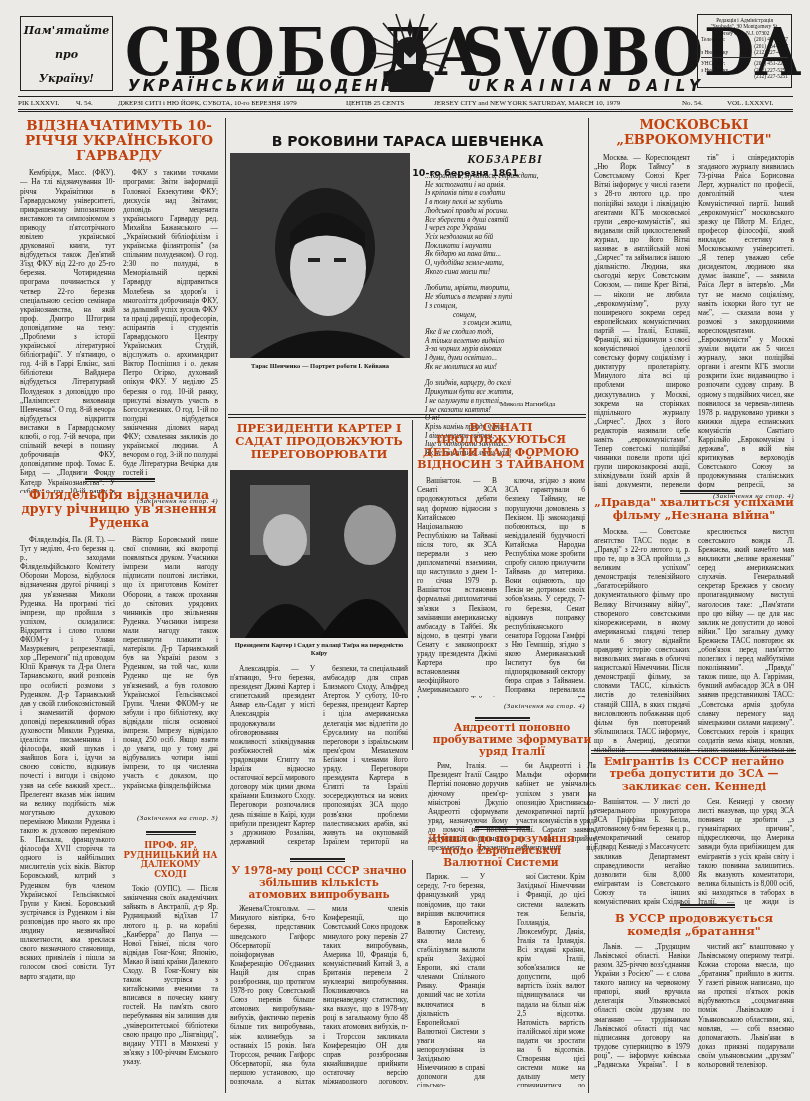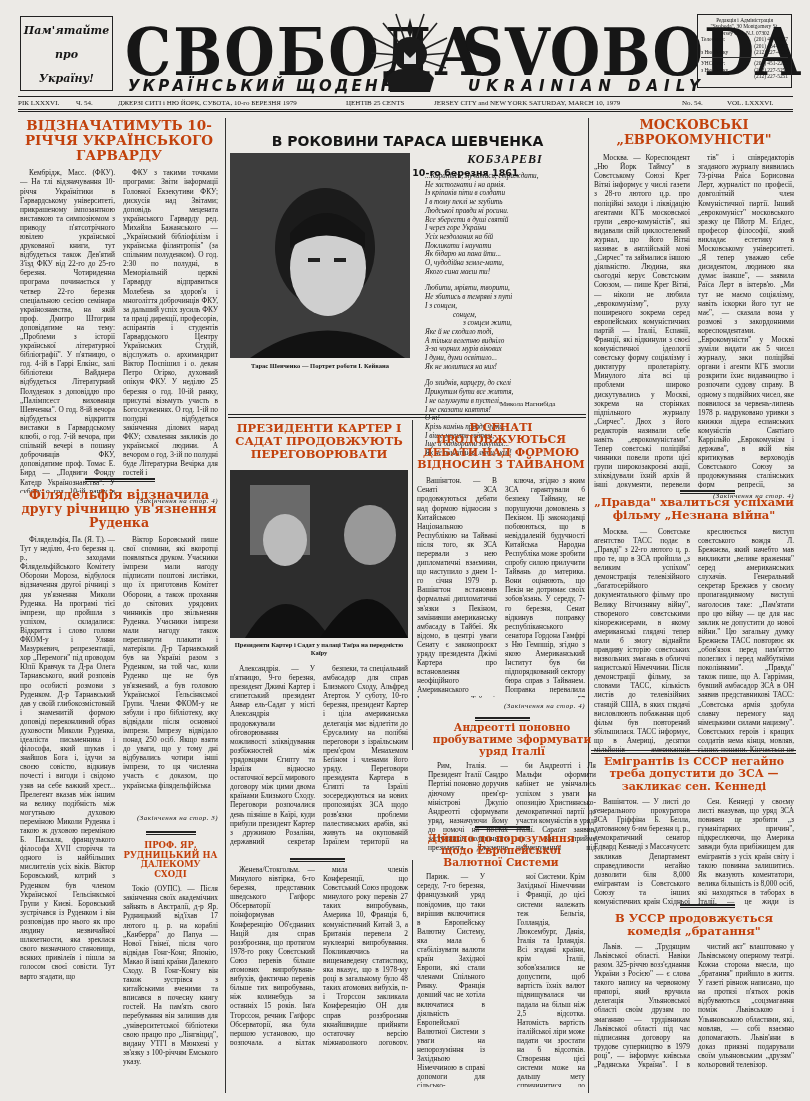--- a/index.html
+++ b/index.html
@@ -272,20 +272,21 @@
         <p>Париж. — У середу, 7-го березня, французький уряд повідомив, що таки вирішив включитися в Европейську Валютну Систему, яка мала б стабілізувати валюти країн Західної Европи, які стали членами Спільного Ринку. Франція довший час не хотіла включатися в діяльність Европейської Валютної Системи з уваги на непорозуміння із Західньою Німеччиною в справі допомоги для сільсько-господарського сектора, хоча президент Валері Жіскар д'Естен фактично був одним з авторів плану цієї Валют-</p>
       </div>
     <div class="col">
         <p>ної Системи. Крім Західньої Німеччини і Франції, до цієї системи належать теж Бельгія, Голландія, Люксембург, Данія, Італія та Ірландія. Всі згадані країни, крім Італії, зобов'язалися не допустити, щоб вартість їхніх валют підвищувалася чи падала на більш ніж 2,5 відсотка. Натомість вартість італійської ліри може падати чи зростати на 6 відсотків. Створення цієї системи може на дальшу мету спричинитися до поширення торгівлі між ЗСА і країнами Західньої Европи, бо продавці чи покупці будуть певні, що ціни даних продуктів не змінятимуться з одного тижня на другий, як це часто досі траплялося.</p>
       </div>
   </div>
 </div>
 
 <div class="shortbar" style="left:290px; top:858px; width:55px;"></div>
 <div class="abs" style="left:230px; top:865px; width:178px;">
+  <div class="headline" style="font-size:10.5px; margin-bottom:4px;">У 1978-му році СССР значно збільшив кількість атомових випробувань</div>
   <div class="cols" style="height:180px;">
     <div class="col">
         <p>Женева/Стокгольм. — Минулого вівтірка, 6-го березня, представник шведського Гаґфорс Обсерваторії поінформував Конференцію Об'єднаних Націй для справ роззброєння, що протягом 1978-го року Совєтський Союз перевів більше атомових випробувань-вибухів, фактично перевів більше тих випробувань, ніж колинебудь за останніх 15 років. Інґа Тгорссон, речник Гаґфорс Обсерваторії, яка була першою установою, що розпочала, а відтак удосконалила способи перевірки в ділянці нуклеарних випробувань, повідо-</p>
       </div>
     <div class="col">
         <p>мила членів Конференції, що Совєтський Союз продовж минулого року перевів 27 таких випробувань, Америка 10, Франція 6, комуністичний Китай 3, а Британія перевела 2 нуклеарні випробування. Покликаючись на вищенаведену статистику, яка вказує, що в 1978-му році в загальному було 48 таких атомових вибухів, п-і Тгорссон закликала Конференцію ОН для справ роззброєння якнайшвидше прийняти остаточну версію міжнародного договору, який забороняв би такі нуклеарні випробування.</p>
       </div>
   </div>
 </div>
 <div class="vrule" style="left:412px; top:860px; height:200px;"></div>

